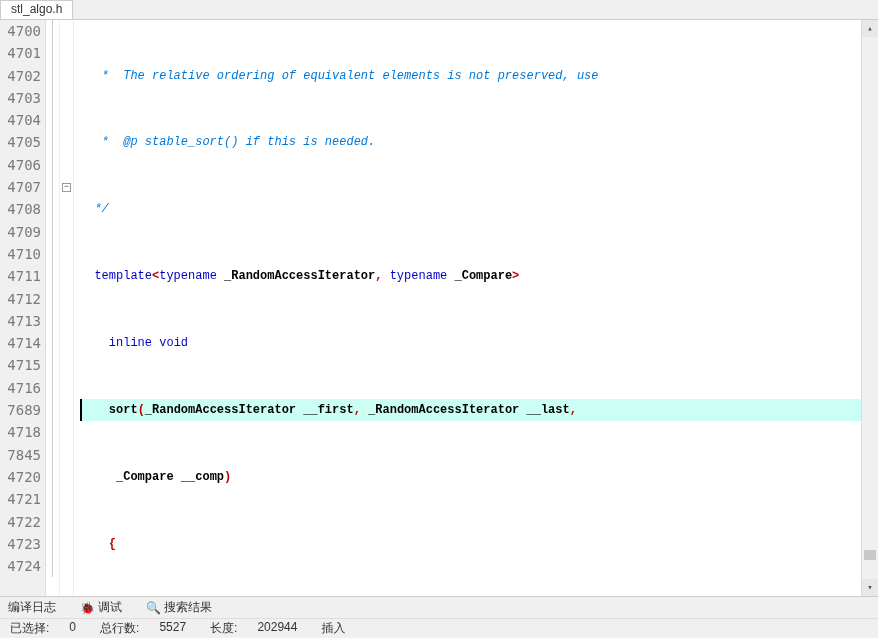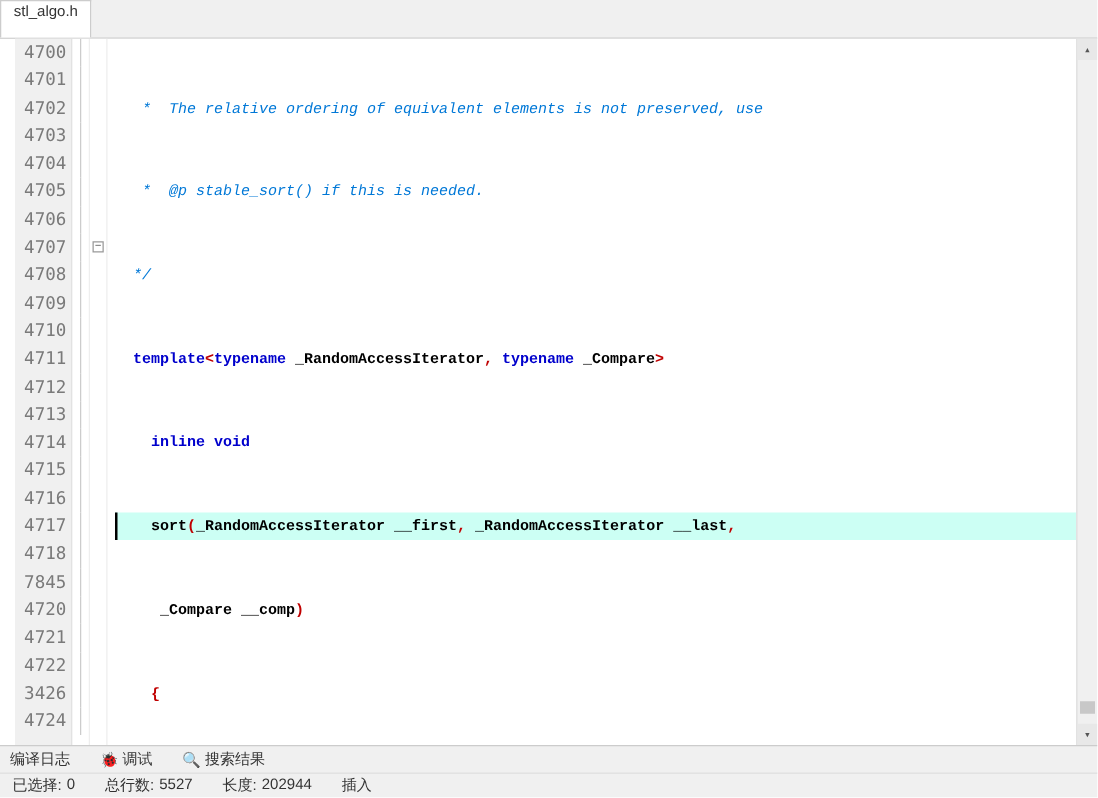--- a/index.html
+++ b/index.html
@@ -7,40 +7,39 @@
     font-family: Consolas, "Courier New", monospace;
     font-size: 16px;
     background: #fff;
     width: 878px;
     height: 638px;
     display: flex;
     flex-direction: column;
     overflow: hidden;
   }
   .tab-bar {
-    height: 31px;
+    height: 20px;
     background: #f0f0f0;
     border-bottom: 1px solid #ccc;
     display: flex;
     font-family: "Segoe UI", Tahoma, sans-serif;
     font-size: 12px;
   }
   .tab {
     background: #fff;
     border: 1px solid #ccc;
     border-bottom: none;
     padding: 1px 10px;
     color: #333;
   }
   .editor {
     flex: 1;
     display: flex;
     overflow: hidden;
     background: #fff;
-    margin-left: 12px;
   }
   .gutter {
     width: 46px;
     background: #f0f0f0;
     border-right: 1px solid #ddd;
     color: #7a7a7a;
     font-family: Consolas, monospace;
     font-size: 14px;
     text-align: right;
     padding-right: 4px;
@@ -108,21 +107,21 @@
     background: #000;
   }
   .fold-col2 {
     width: 14px;
     border-right: 1px solid #eee;
     background: #fff;
     line-height: 22.3px;
   }
   .fold-col2 div { height: 22.3px; text-align:center; font-size:10px; color:#ccc;}
   .c-comment { color: #0078d7; font-style: italic; font-weight: normal; }
-  .c-kw { color: #0000cc; font-weight: bold; }
+  .c-kw { color: #0000cc; font-weight: normal; }
   .c-id { color: #000; }
   .c-punct { color: #c00000; }
   .bottom-tabs {
     height: 22px;
     background: #f0f0f0;
     border-top: 1px solid #ccc;
     display: flex;
     align-items: center;
     font-family: "Segoe UI","Microsoft YaHei",Tahoma, sans-serif;
     font-size: 12px;
@@ -143,21 +142,21 @@
     background: #f0f0f0;
     border-top: 1px solid #ddd;
     display: flex;
     align-items: center;
     font-family: "Segoe UI","Microsoft YaHei",Tahoma, sans-serif;
     font-size: 12px;
     color: #333;
     gap: 24px;
     padding: 0 10px;
   }
-  .status-bar .cell { display:flex; gap:4px; }
+  .status-bar .cell { display:flex; gap:20px; }
   .scrollbar {
     width: 17px;
     background: #f0f0f0;
     border-left: 1px solid #ddd;
     position: relative;
   }
   .scroll-btn {
     height: 17px;
     background: #e8e8e8;
     display:flex;align-items:center;justify-content:center;
@@ -190,27 +189,27 @@
     <div>4707</div>
     <div>4708</div>
     <div>4709</div>
     <div>4710</div>
     <div>4711</div>
     <div>4712</div>
     <div>4713</div>
     <div>4714</div>
     <div>4715</div>
     <div>4716</div>
-    <div>4717</div>
+    <div>7689</div>
     <div>4718</div>
     <div>7845</div>
     <div>4720</div>
     <div>4721</div>
     <div>4722</div>
-    <div>3426</div>
+    <div>4723</div>
     <div>4724</div>
   </div>
   <div class="fold-col">
     <div class="fold-line"></div>
       <div class="fold-line"></div>
       <div class="fold-line"></div>
       <div class="fold-line"></div>
       <div class="fold-line"></div>
       <div class="fold-line"></div>
       <div class="fold-line"></div>

